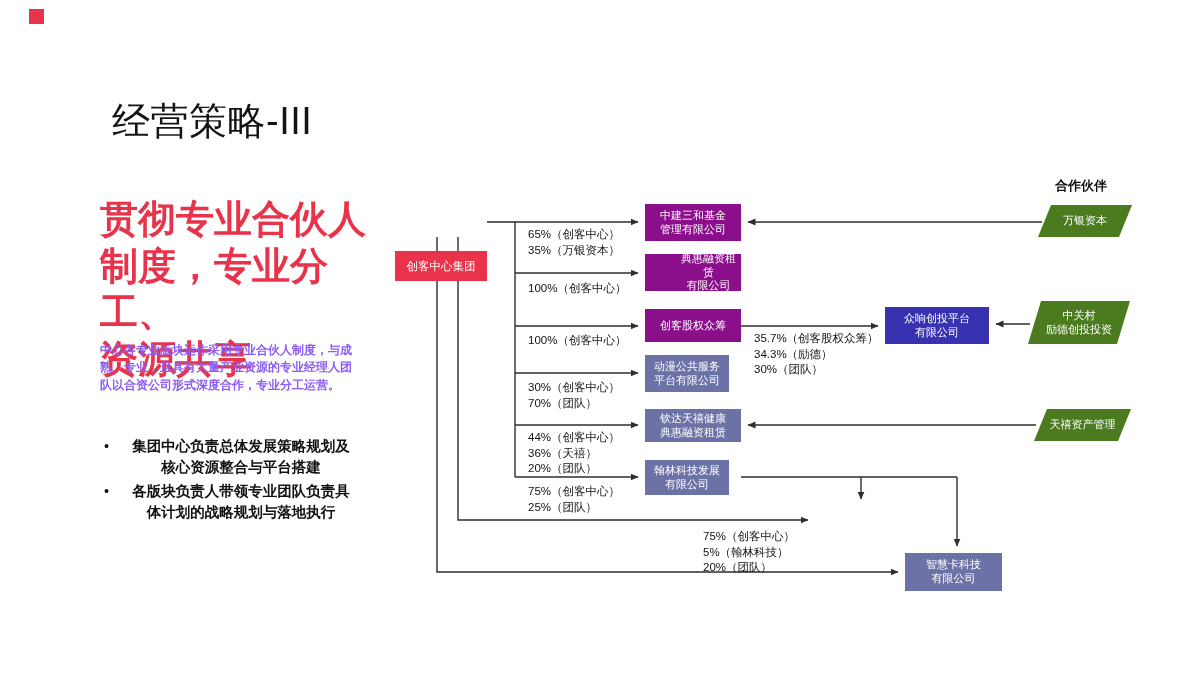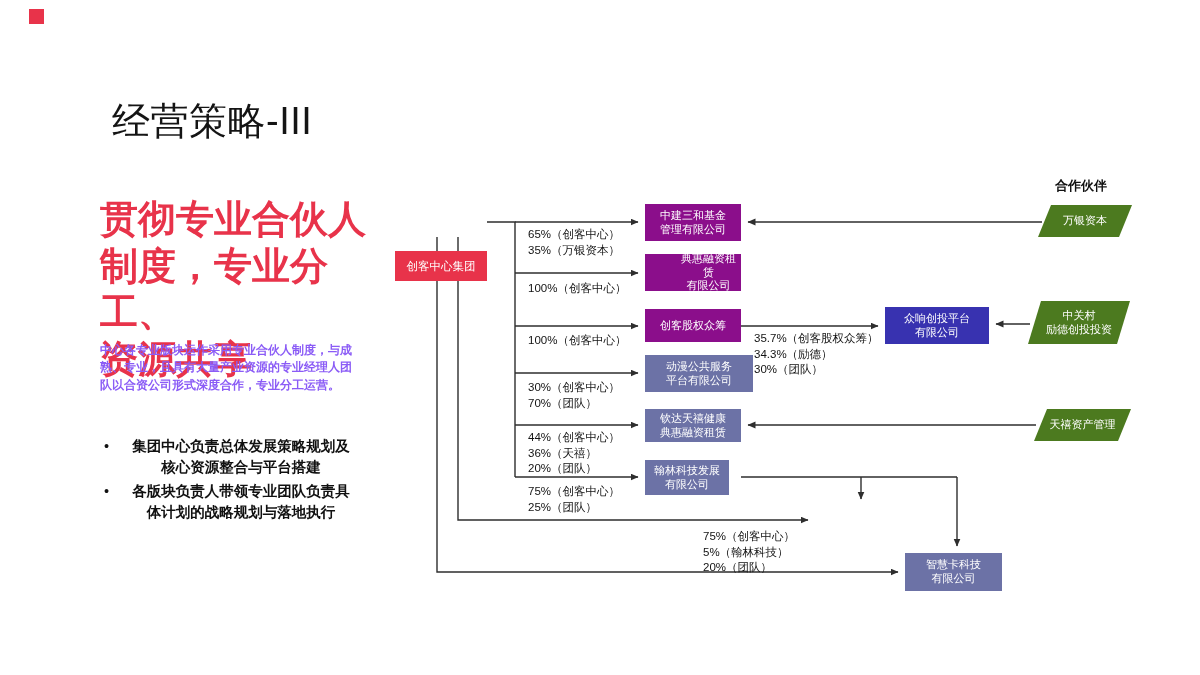--- a/index.html
+++ b/index.html
@@ -109,21 +109,21 @@
     </g>
   </svg>
 
   <div class="node red pre" style="left:395px;top:207px;width:92px;height:30px;margin-top:44px;">创客中心集团</div>
 
   <div class="node purple pre" style="left:645px;top:204px;width:96px;height:37px;">中建三和基金
 管理有限公司</div>
   <div class="node purple pre" style="left:645px;top:254px;width:96px;height:37px;padding-left:31px;">典惠融资租赁
 有限公司</div>
   <div class="node purple pre" style="left:645px;top:309px;width:96px;height:33px;">创客股权众筹</div>
-  <div class="node slate pre" style="left:645px;top:355px;width:108px;height:37px;">动漫公共服务
+  <div class="node slate pre" style="left:645px;top:355px;width:84px;height:37px;">动漫公共服务
 平台有限公司</div>
   <div class="node slate pre" style="left:645px;top:409px;width:96px;height:33px;">钦达天禧健康
 典惠融资租赁</div>
   <div class="node slate pre" style="left:645px;top:460px;width:84px;height:35px;">翰林科技发展
 有限公司</div>
 
   <div class="node blue pre" style="left:885px;top:307px;width:104px;height:37px;">众响创投平台
 有限公司</div>
   <div class="node slate pre" style="left:905px;top:553px;width:97px;height:38px;">智慧卡科技
 有限公司</div>

